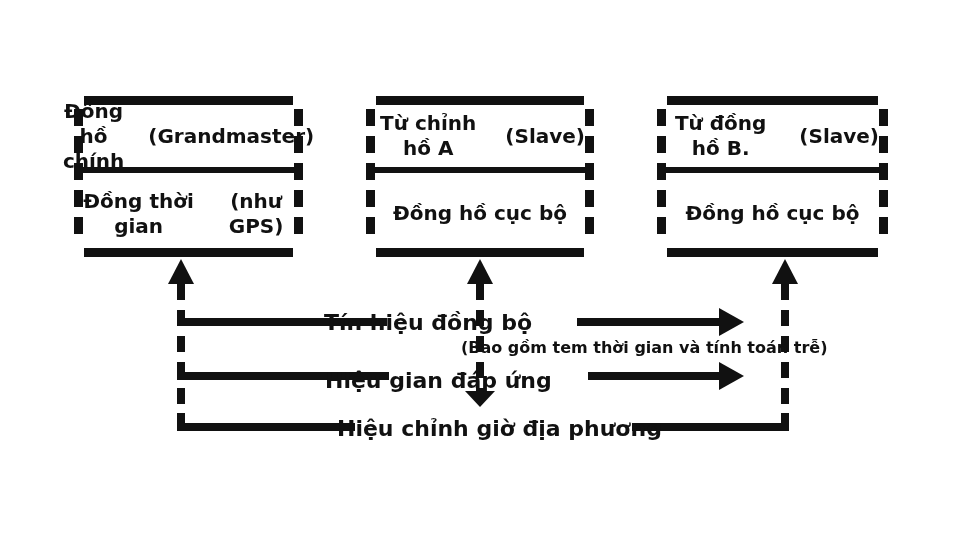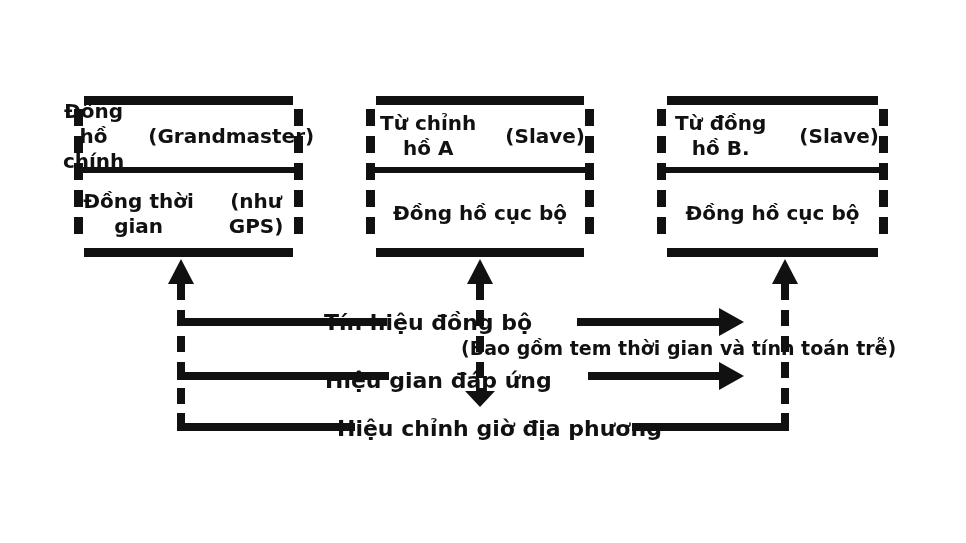--- a/index.html
+++ b/index.html
@@ -32,21 +32,21 @@
                 border-top:14px solid transparent; border-bottom:14px solid transparent;
                 border-left:25px solid var(--stroke); }
   .head-down { position:absolute; width:0; height:0;
                border-left:15px solid transparent; border-right:15px solid transparent;
                border-top:16px solid var(--stroke); }
 
   
   .flow-label { position:absolute; width:320px; text-align:left; font-weight:bold;
                 font-size:22px; line-height:30px; color:var(--stroke); white-space:nowrap; }
   .flow-note  { position:absolute; width:320px; text-align:right; font-weight:bold;
-                font-size:19px; line-height:20px; color:var(--stroke); white-space:nowrap; }
+                font-size:16px; line-height:20px; color:var(--stroke); white-space:nowrap; }
 </style>
 </head>
 <body>
 
 <div class="canvas">
 
   <div class="node" style="left:74px; width:229px;">
     <div class="bar top"></div>
     <div class="bar bot"></div>
     <div class="dashv l"></div>

